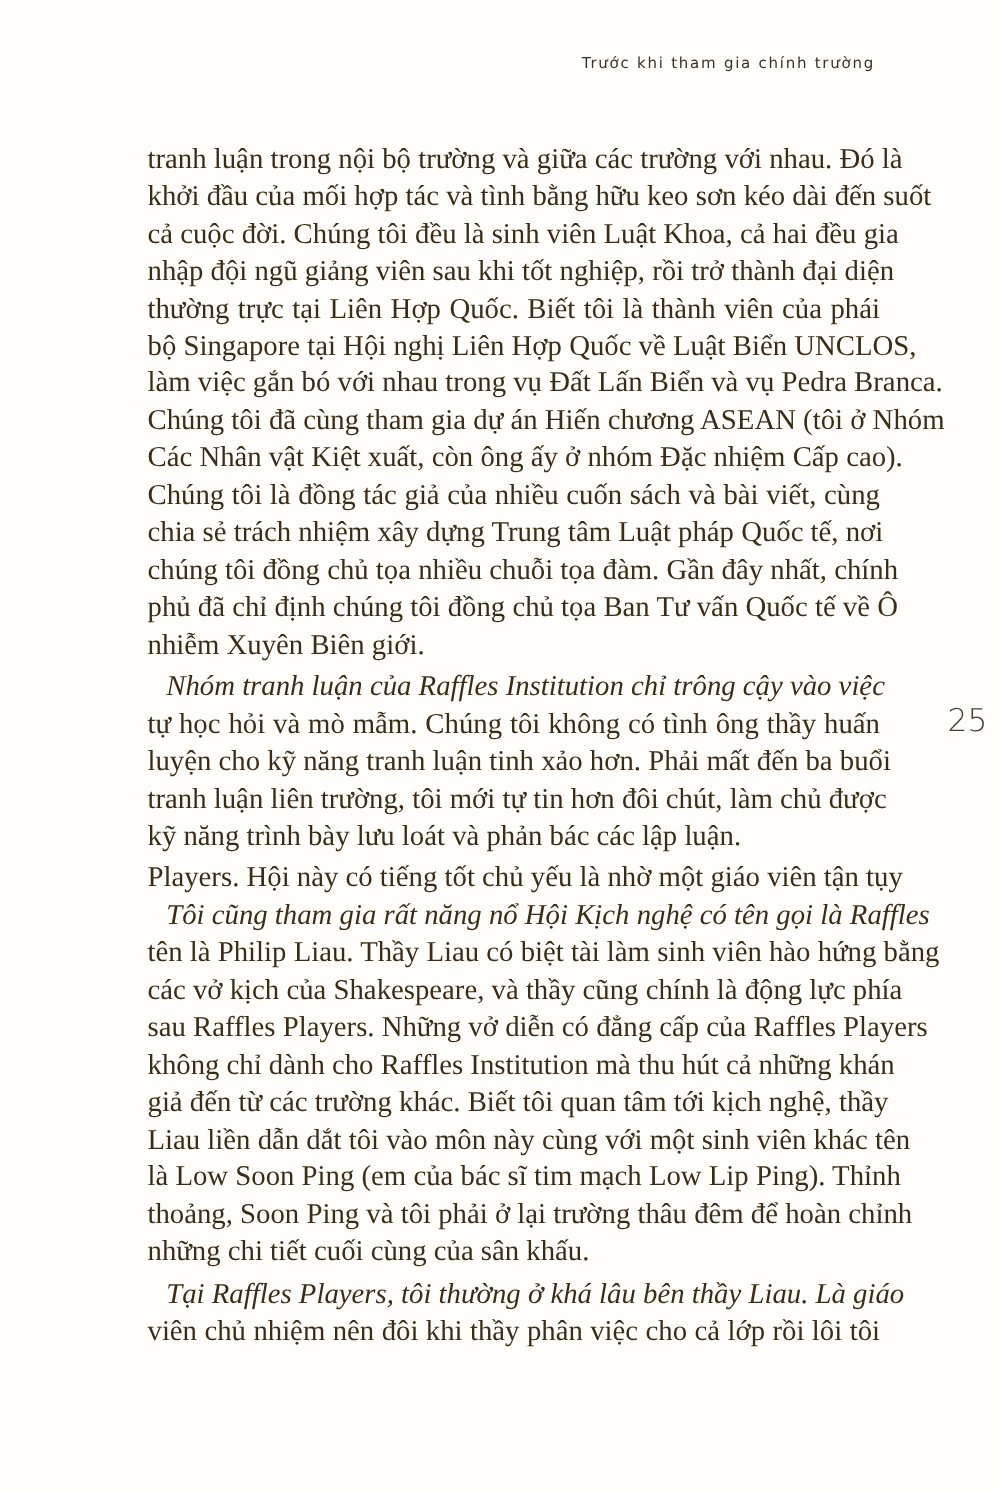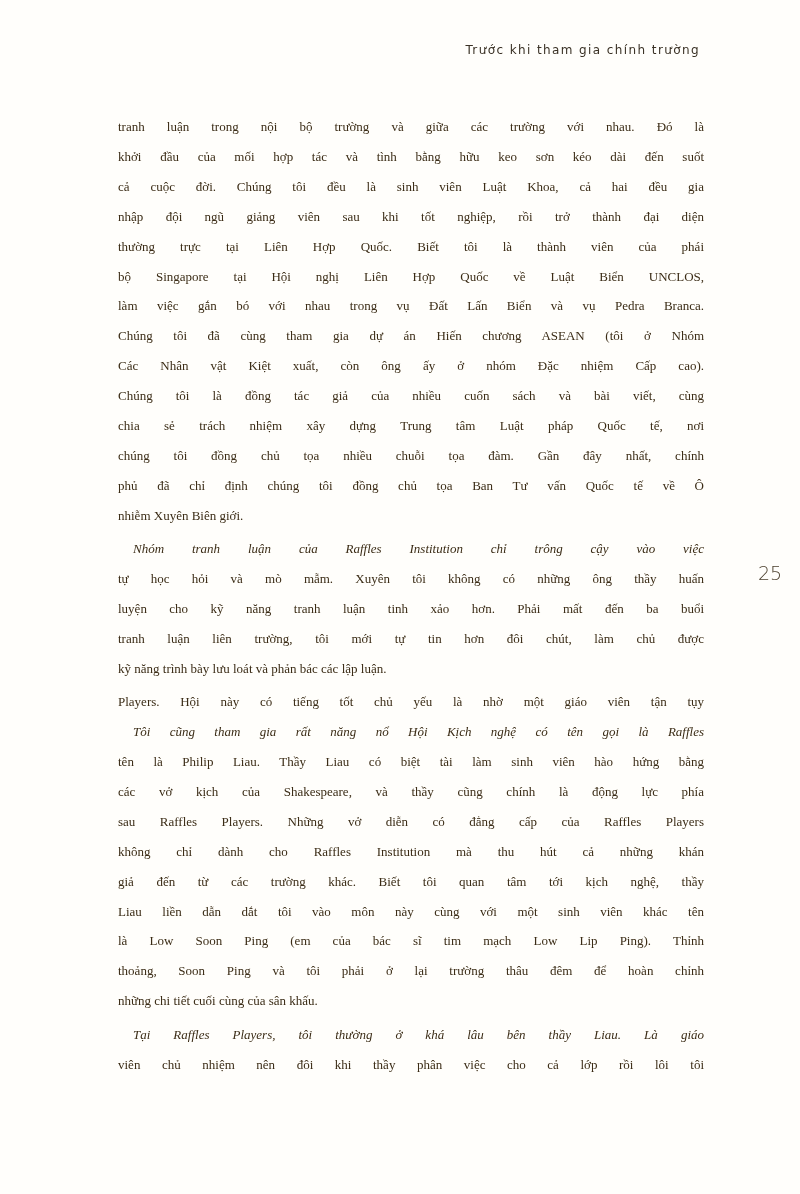--- a/index.html
+++ b/index.html
@@ -22,31 +22,31 @@
     font-family: "DejaVu Sans", sans-serif;
     font-size: 12px;
     letter-spacing: 1.4px;
     color: #3a3125;
   }
   .page-number {
     position: absolute;
     top: 562px;
     left: 758px;
     font-family: "DejaVu Sans", sans-serif;
-    font-size: 19px;
+    font-size: 25px;
     font-weight: 300;
     color: #4a3e2c;
   }
   .body-text {
     position: absolute;
     top: 112px;
     left: 118px;
     width: 586px;
     font-family: "Liberation Serif", serif;
-    font-size: 13px;
+    font-size: 23px;
     line-height: 29.9px;
     color: #3b2c16;
   }
   .line {
     display: block;
     white-space: nowrap;
     text-align: justify;
     text-align-last: justify;
   }
   .line.last {
@@ -81,21 +81,21 @@
     <span class="line">Các Nhân vật Kiệt xuất, còn ông ấy ở nhóm Đặc nhiệm Cấp cao).</span>
     <span class="line">Chúng tôi là đồng tác giả của nhiều cuốn sách và bài viết, cùng</span>
     <span class="line">chia sẻ trách nhiệm xây dựng Trung tâm Luật pháp Quốc tế, nơi</span>
     <span class="line">chúng tôi đồng chủ tọa nhiều chuỗi tọa đàm. Gần đây nhất, chính</span>
     <span class="line">phủ đã chỉ định chúng tôi đồng chủ tọa Ban Tư vấn Quốc tế về Ô</span>
     <span class="line last">nhiễm Xuyên Biên giới.</span>
   </div>
 
   <div class="para">
     <span class="line indent">Nhóm tranh luận của Raffles Institution chỉ trông cậy vào việc</span>
-    <span class="line">tự học hỏi và mò mẫm. Xuyên tôi không có những ông thầy huấn</span>
+    <span class="line">tự học hỏi và mò mẫm. Chúng tôi không có tình ông thầy huấn</span>
     <span class="line">luyện cho kỹ năng tranh luận tinh xảo hơn. Phải mất đến ba buổi</span>
     <span class="line">tranh luận liên trường, tôi mới tự tin hơn đôi chút, làm chủ được</span>
     <span class="line last">kỹ năng trình bày lưu loát và phản bác các lập luận.</span>
   </div>
 
   <div class="para">
     <span class="line">Players. Hội này có tiếng tốt chủ yếu là nhờ một giáo viên tận tụy</span>
     <span class="line indent">Tôi cũng tham gia rất năng nổ Hội Kịch nghệ có tên gọi là Raffles</span>
     <span class="line">tên là Philip Liau. Thầy Liau có biệt tài làm sinh viên hào hứng bằng</span>
     <span class="line">các vở kịch của Shakespeare, và thầy cũng chính là động lực phía</span>

